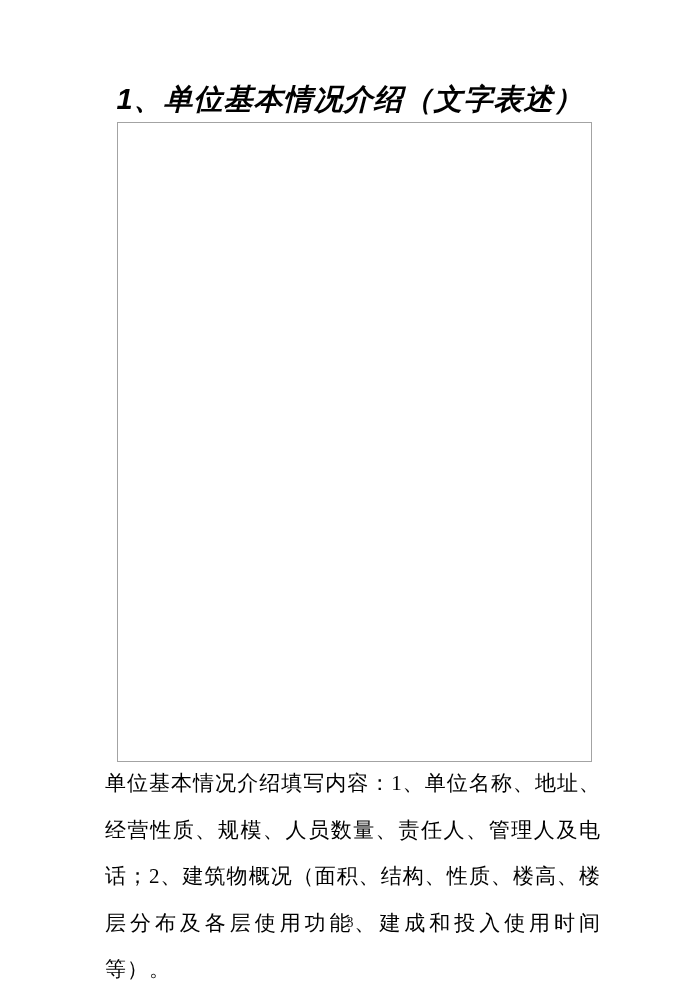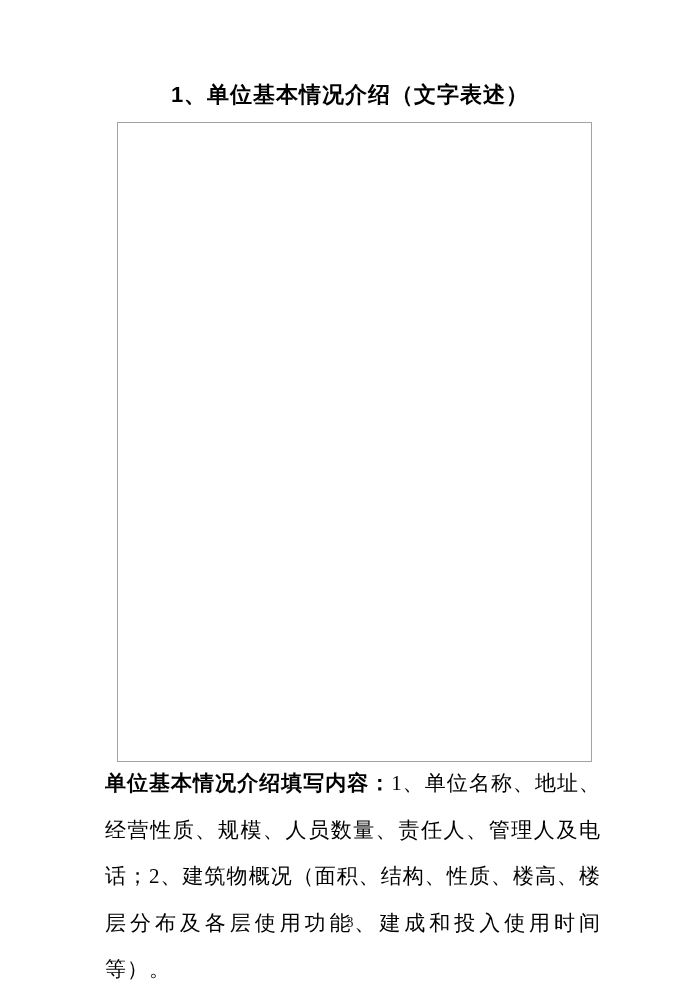--- a/index.html
+++ b/index.html
@@ -18,23 +18,24 @@
   }
   .doc-title {
     position: absolute;
     top: 80px;
     left: 0;
     width: 100%;
     margin: 0;
     text-align: center;
     font-family: "Liberation Sans", sans-serif;
     font-weight: 700;
-    font-size: 22px;
+    font-size: 29px;
     letter-spacing: 1px;
     color: #000000;
+    font-style: italic;
   }
   .content-box {
     position: absolute;
     left: 117px;
     top: 122px;
     width: 475px;
     height: 640px;
     box-sizing: border-box;
     border: 1px solid #a3a3a3;
     background: #ffffff;
@@ -47,21 +48,21 @@
     margin: 0;
     font-size: 21px;
     line-height: 46.5px;
     letter-spacing: 1px;
     text-align: justify;
     text-justify: inter-character;
     color: #000000;
   }
   .instructions .lead-label {
     font-family: "Liberation Sans", sans-serif;
-    font-weight: 700;
+    font-weight: 400;
   }
   .page-number {
     position: absolute;
     top: 915px;
     left: 0;
     width: 100%;
     text-align: center;
     font-family: "Liberation Serif", serif;
     font-size: 14px;
     color: #1a1a1a;

